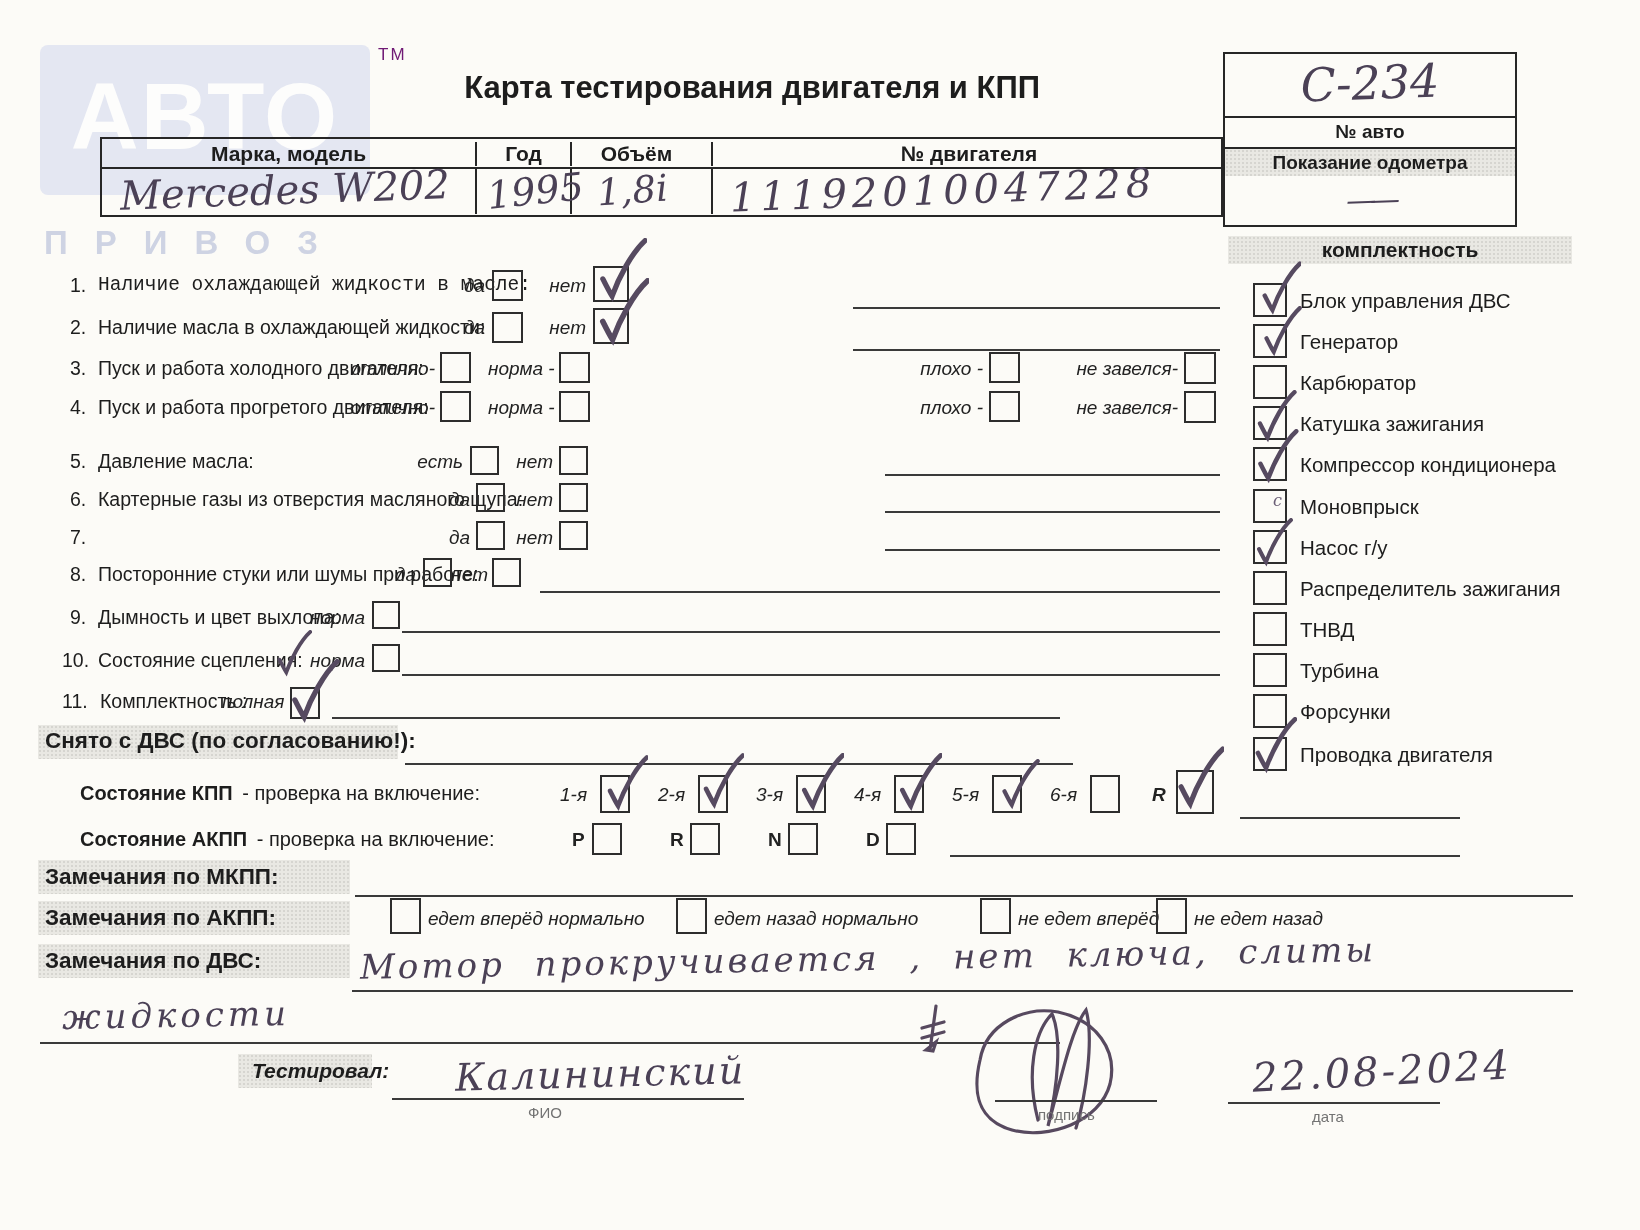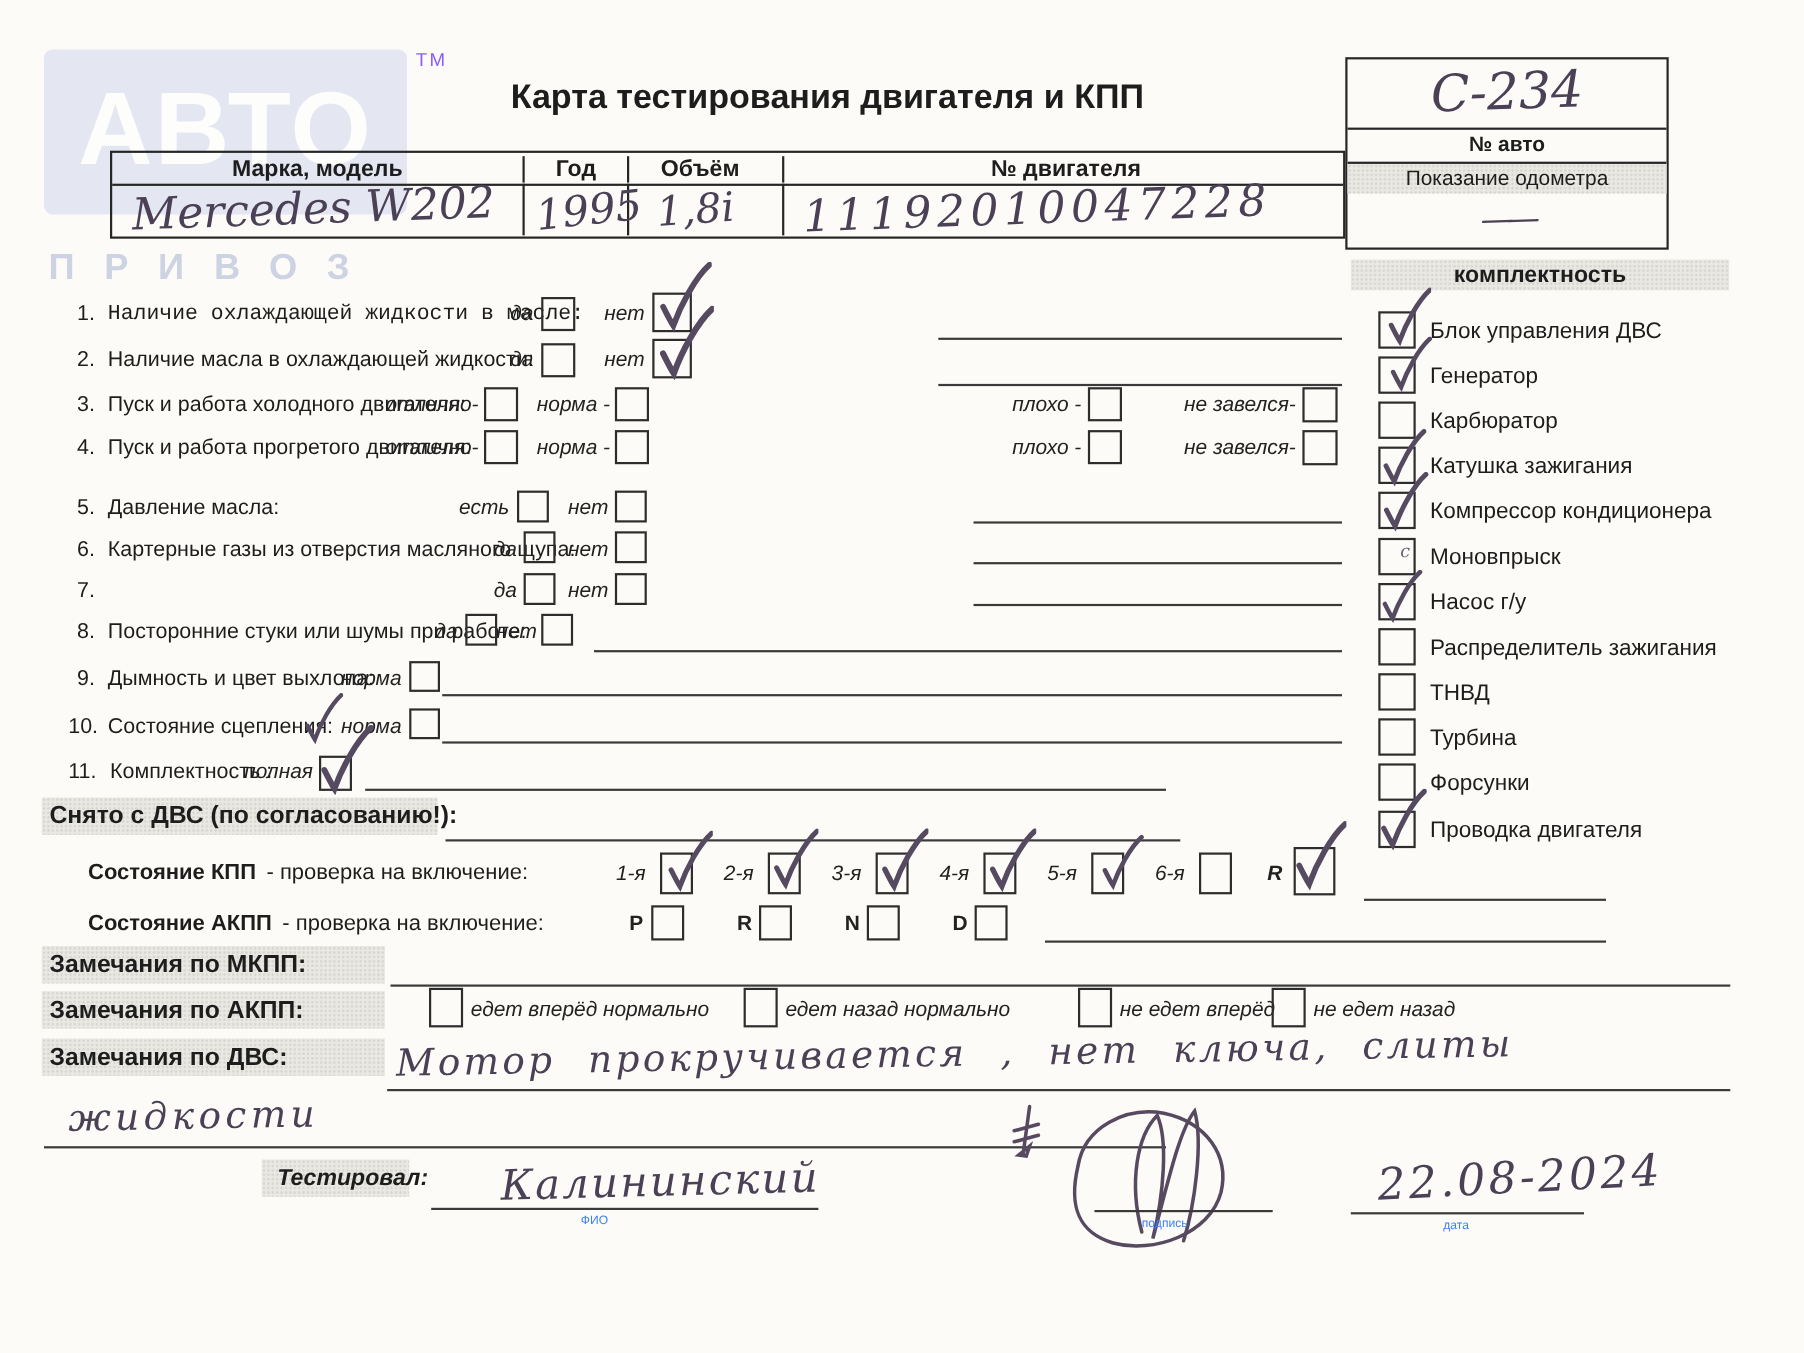--- a/index.html
+++ b/index.html
@@ -8,50 +8,50 @@
   .abs{position:absolute;}
   .lbl{font-size:19.5px;white-space:nowrap;}
   .opt{font-style:italic;font-size:19px;white-space:nowrap;color:#222;}
   .cb{position:absolute;box-sizing:border-box;border:2.6px solid #2d2d2d;background:transparent;}
   .rule{position:absolute;border-top:2.2px solid #3a3a3a;height:0;}
   .bar{position:absolute;background:#e9e8e3;background-image:radial-gradient(#d6d5d0 1px, rgba(0,0,0,0) 1.2px);background-size:4px 4px;}
   .sec{font-weight:bold;font-size:22.5px;white-space:nowrap;}
   .hw{font-family:"DejaVu Serif",serif;font-style:italic;color:#4b4156;white-space:nowrap;}
   .check{position:absolute;pointer-events:none;overflow:visible;}
   .cell-h{position:absolute;box-sizing:border-box;font-weight:bold;font-size:21px;text-align:center;}
-  .cap{font-size:11px;color:#3b82f6;}
+  .cap{font-size:15px;color:#737373;}
   svg{overflow:visible;}
 </style>
 </head>
 <body>
 
 <div class="sheet">
 
   <svg width="0" height="0" style="position:absolute" aria-hidden="true">
     <defs>
       <symbol id="chk" viewBox="0 0 40 50">
         <path d="M7 31 C10 37 12 41 14 44 C19 30 29 11 39 2" fill="none" stroke="#564a60" stroke-width="4" stroke-linecap="round"></path>
       </symbol>
     </defs>
   </svg>
 
   <div class="abs" style="left:40px;top:45px;width:340px;height:200px;">
     <div class="abs" style="left:0;top:0;width:330px;height:150px;background:#e4e7f2;border-radius:8px;"></div>
     <div class="abs" style="left:0;top:18px;width:330px;text-align:center;font-weight:bold;font-size:94px;color:#fdfdfc;letter-spacing:2px;">АВТО</div>
-    <div class="abs" style="left:338px;top:0px;font-size:17px;color:#8b5cf6;letter-spacing:2px;">ТМ</div>
+    <div class="abs" style="left:338px;top:0px;font-size:17px;color:#701a75;letter-spacing:2px;">ТМ</div>
     <div class="abs" style="left:4px;top:162px;font-size:33px;color:#ced3e3;letter-spacing:27px;font-weight:600;margin-top:17px;">ПРИВОЗ</div>
   </div>
 
   <div class="abs" style="left:300px;top:70px;width:740px;text-align:right;font-weight:bold;font-size:31px;">Карта тестирования двигателя и КПП</div>
 
   <div class="abs" style="left:1223px;top:52px;width:294px;height:175px;border:2.5px solid #262626;box-sizing:border-box;">
     <div class="abs hw" style="left:0;top:2px;width:100%;text-align:center;font-size:46px;transform:rotate(-2deg);">С-234</div>
     <div class="abs" style="left:0;top:62px;width:100%;height:29px;border-top:2.5px solid #262626;box-sizing:border-box;text-align:center;font-weight:bold;font-size:19px;padding-top:3px;">№ авто</div>
     <div class="bar" style="left:0;top:93px;width:100%;height:29px;border-top:2.5px solid #262626;box-sizing:border-box;">
-      <div style="text-align:center;font-weight:normal;font-size:19px;padding-top:3px;">Показание одометра</div>
+      <div style="text-align:center;font-weight:bold;font-size:19px;padding-top:3px;">Показание одометра</div>
     </div>
     <div class="abs hw" style="left:0;top:128px;width:100%;text-align:center;font-size:30px;transform:rotate(-2deg);letter-spacing:-6px;">——</div>
   </div>
 
   <div class="abs" style="left:100px;top:137px;width:1123px;height:80px;border:2.5px solid #262626;box-sizing:border-box;">
     <div class="cell-h" style="left:0;top:3px;width:373px;">Марка, модель</div>
     <div class="cell-h" style="left:373px;top:3px;width:95px;border-left:2.5px solid #262626;">Год</div>
     <div class="cell-h" style="left:468px;top:3px;width:131px;border-left:2.5px solid #262626;">Объём</div>
     <div class="cell-h" style="left:609px;top:3px;width:514px;border-left:2.5px solid #262626;">№ двигателя</div>
     <div class="abs" style="left:0;top:28px;width:100%;border-top:2.5px solid #262626;"></div>

